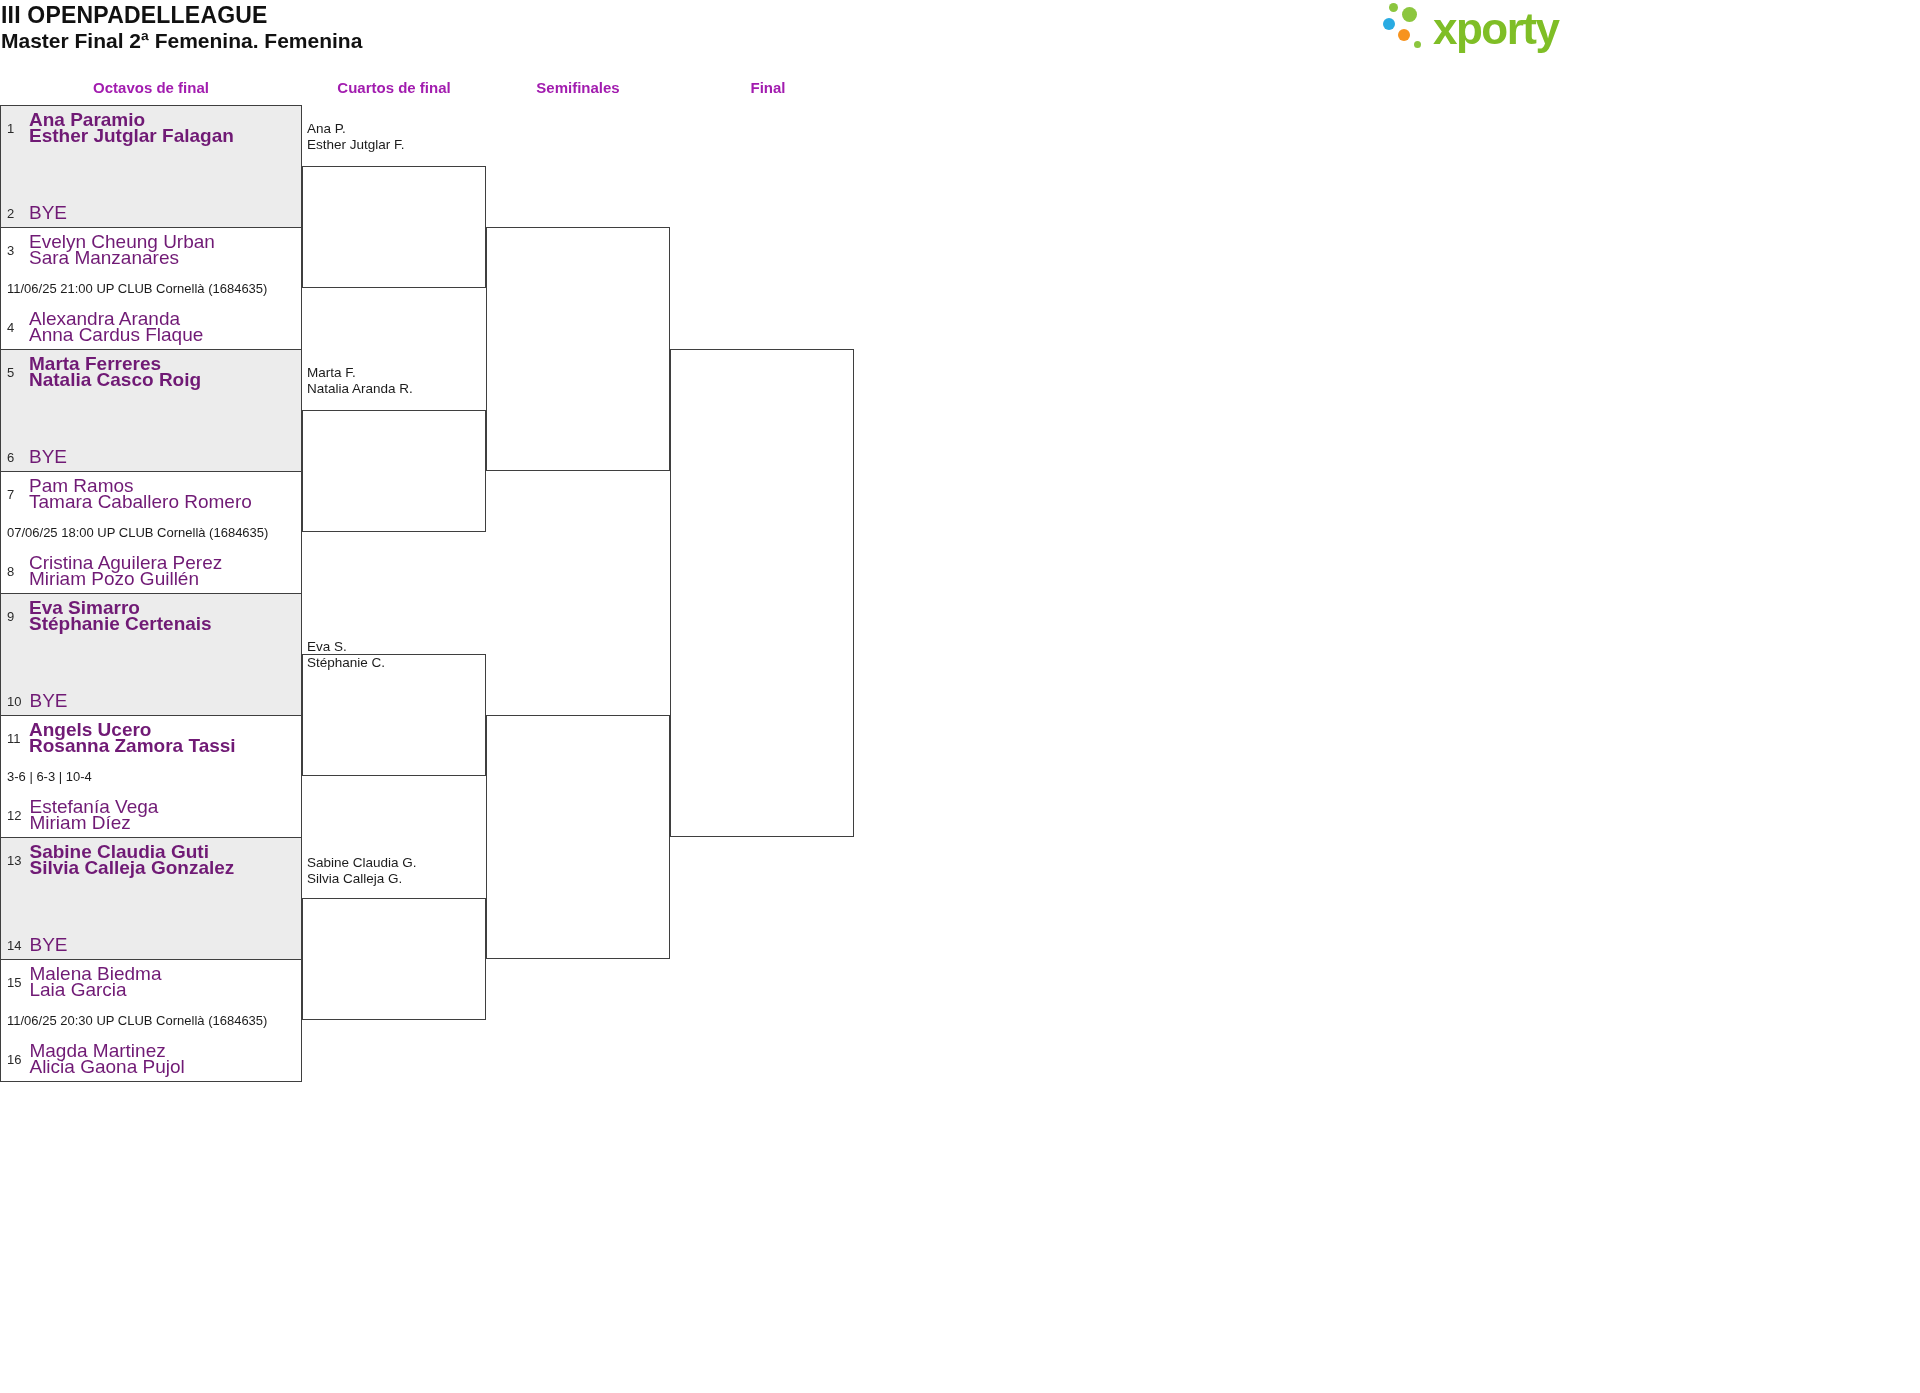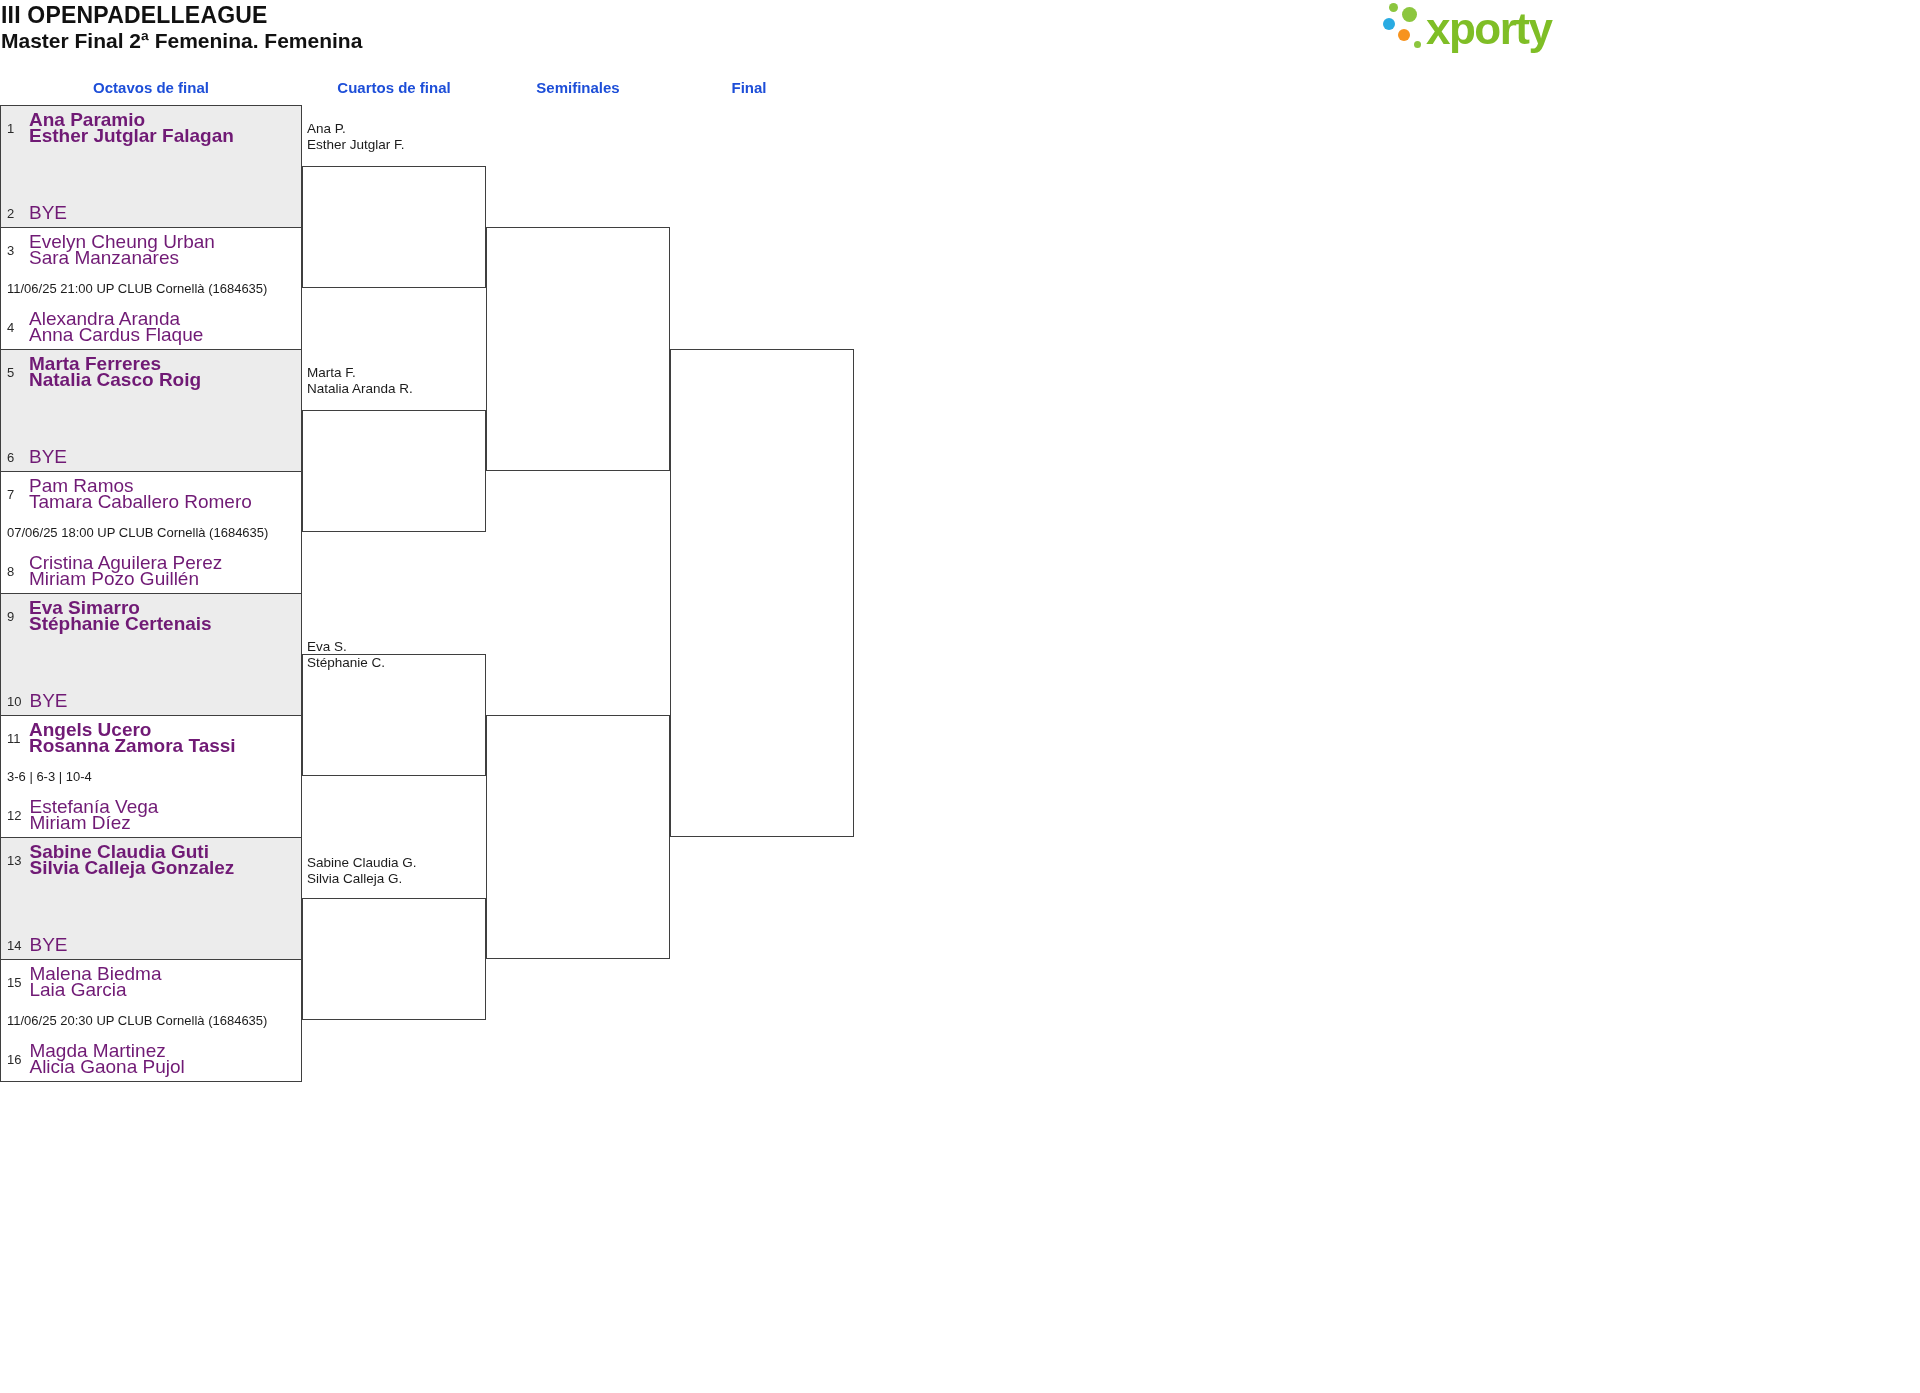--- a/index.html
+++ b/index.html
@@ -2,37 +2,37 @@
 <html><head>
 <meta charset="utf-8">
 <style>
   html,body{margin:0;padding:0;background:#fff;}
   body{font-family:"Liberation Sans",sans-serif;color:#1c1c1c;}
   .canvas{position:relative;width:1920px;height:1393px;background:#fff;overflow:hidden;}
 
   .title{position:absolute;left:1px;top:2px;font-size:23px;font-weight:700;letter-spacing:.2px;color:#111;margin:0;}
   .subtitle{position:absolute;left:1px;top:29px;font-size:21px;font-weight:700;color:#111;margin:0;}
 
-  .round-header{position:absolute;top:79px;font-size:15px;font-weight:600;text-align:center;color:#1d4ed8;}
+  .round-header{position:absolute;top:79px;font-size:15px;font-weight:600;text-align:center;color:#a21caf;}
 
   .block{position:absolute;left:0;width:302px;height:123px;background:#fff;border:1px solid #3f3f3f;
          display:flex;flex-direction:column;justify-content:space-between;padding:6px;box-sizing:border-box;}
   .block.shaded{background:#ececec;}
 
   .team{display:flex;align-items:center;gap:8px;}
   .seed{min-width:14px;font-size:13px;color:#2a2a2a;flex:none;}
   .names{font-size:19px;line-height:16px;color:#701a75;}
   .nline{display:block;}
   .winner .names{font-weight:700;}
   .mid{font-size:13px;text-align:left;color:#1c1c1c;}
 
   .box{position:absolute;border:1px solid #3f3f3f;background:transparent;box-sizing:border-box;}
   .winner-label{position:absolute;font-size:13.5px;line-height:15.5px;color:#1c1c1c;}
 
-  .logo{position:absolute;left:1381px;top:2px;display:flex;align-items:flex-start;gap:3px;text-decoration:none;cursor:pointer;}
+  .logo{position:absolute;left:1381px;top:2px;display:flex;align-items:flex-start;gap:10px;text-decoration:none;cursor:pointer;}
   .dots{position:relative;width:42px;height:54px;flex:none;}
   .dot{position:absolute;border-radius:50%;}
   .dot-1{width:9px;height:9px;background:#8cc63f;left:8px;top:1px;}
   .dot-2{width:15px;height:15px;background:#8cc63f;left:21px;top:5px;}
   .dot-3{width:12px;height:12px;background:#29abe2;left:2px;top:16px;}
   .dot-4{width:12px;height:12px;background:#f7931e;left:17px;top:27px;}
   .dot-5{width:7px;height:7px;background:#8cc63f;left:33px;top:39px;}
   .logo-text{font-size:44px;line-height:54px;font-weight:700;color:#7fbe26;letter-spacing:-1.5px;}
 </style>
 </head>
@@ -50,21 +50,21 @@
       <i class="dot dot-3"></i>
       <i class="dot dot-4"></i>
       <i class="dot dot-5"></i>
     </span>
     <span class="logo-text">xporty</span>
   </a>
 
   <div class="round-header" style="left:0;width:302px;">Octavos de final</div>
   <div class="round-header" style="left:302px;width:184px;">Cuartos de final</div>
   <div class="round-header" style="left:486px;width:184px;">Semifinales</div>
-  <div class="round-header" style="left:657px;width:184px;">Final</div>
+  <div class="round-header" style="left:676px;width:184px;">Final</div>
 
   <div class="block shaded" style="top:105px;">
     <div class="team winner">
       <span class="seed">1</span>
       <span class="names">
         <span class="nline">Ana Paramio</span>
         <span class="nline">Esther Jutglar Falagan</span>
       </span>
     </div>
     <div class="mid"></div>

